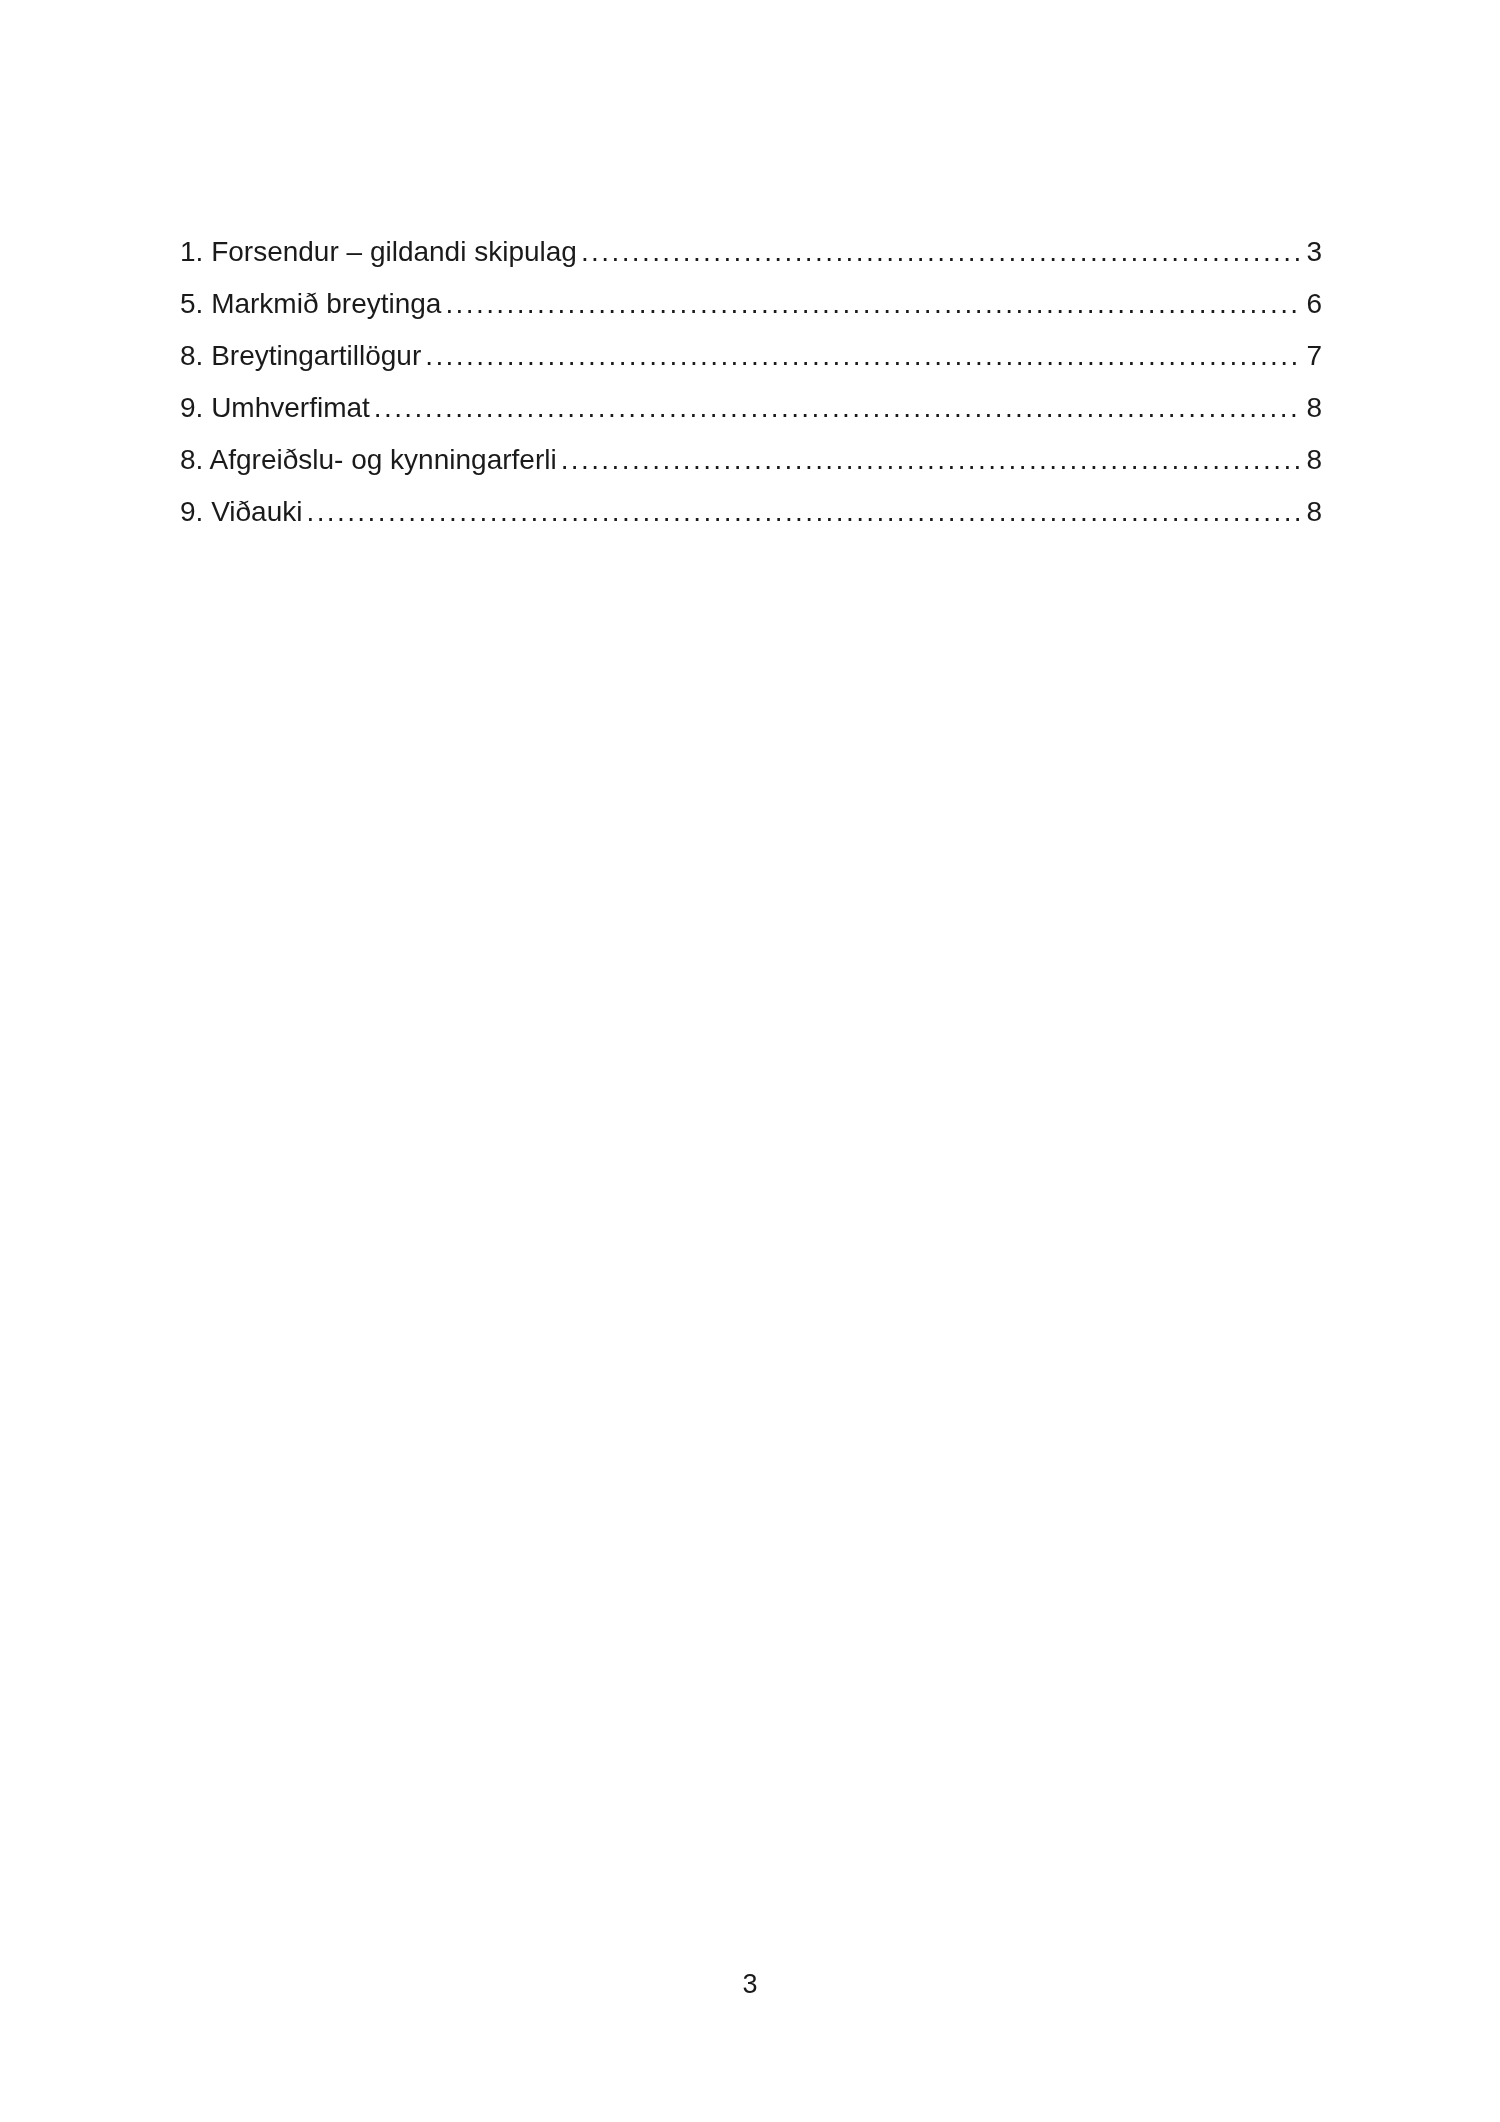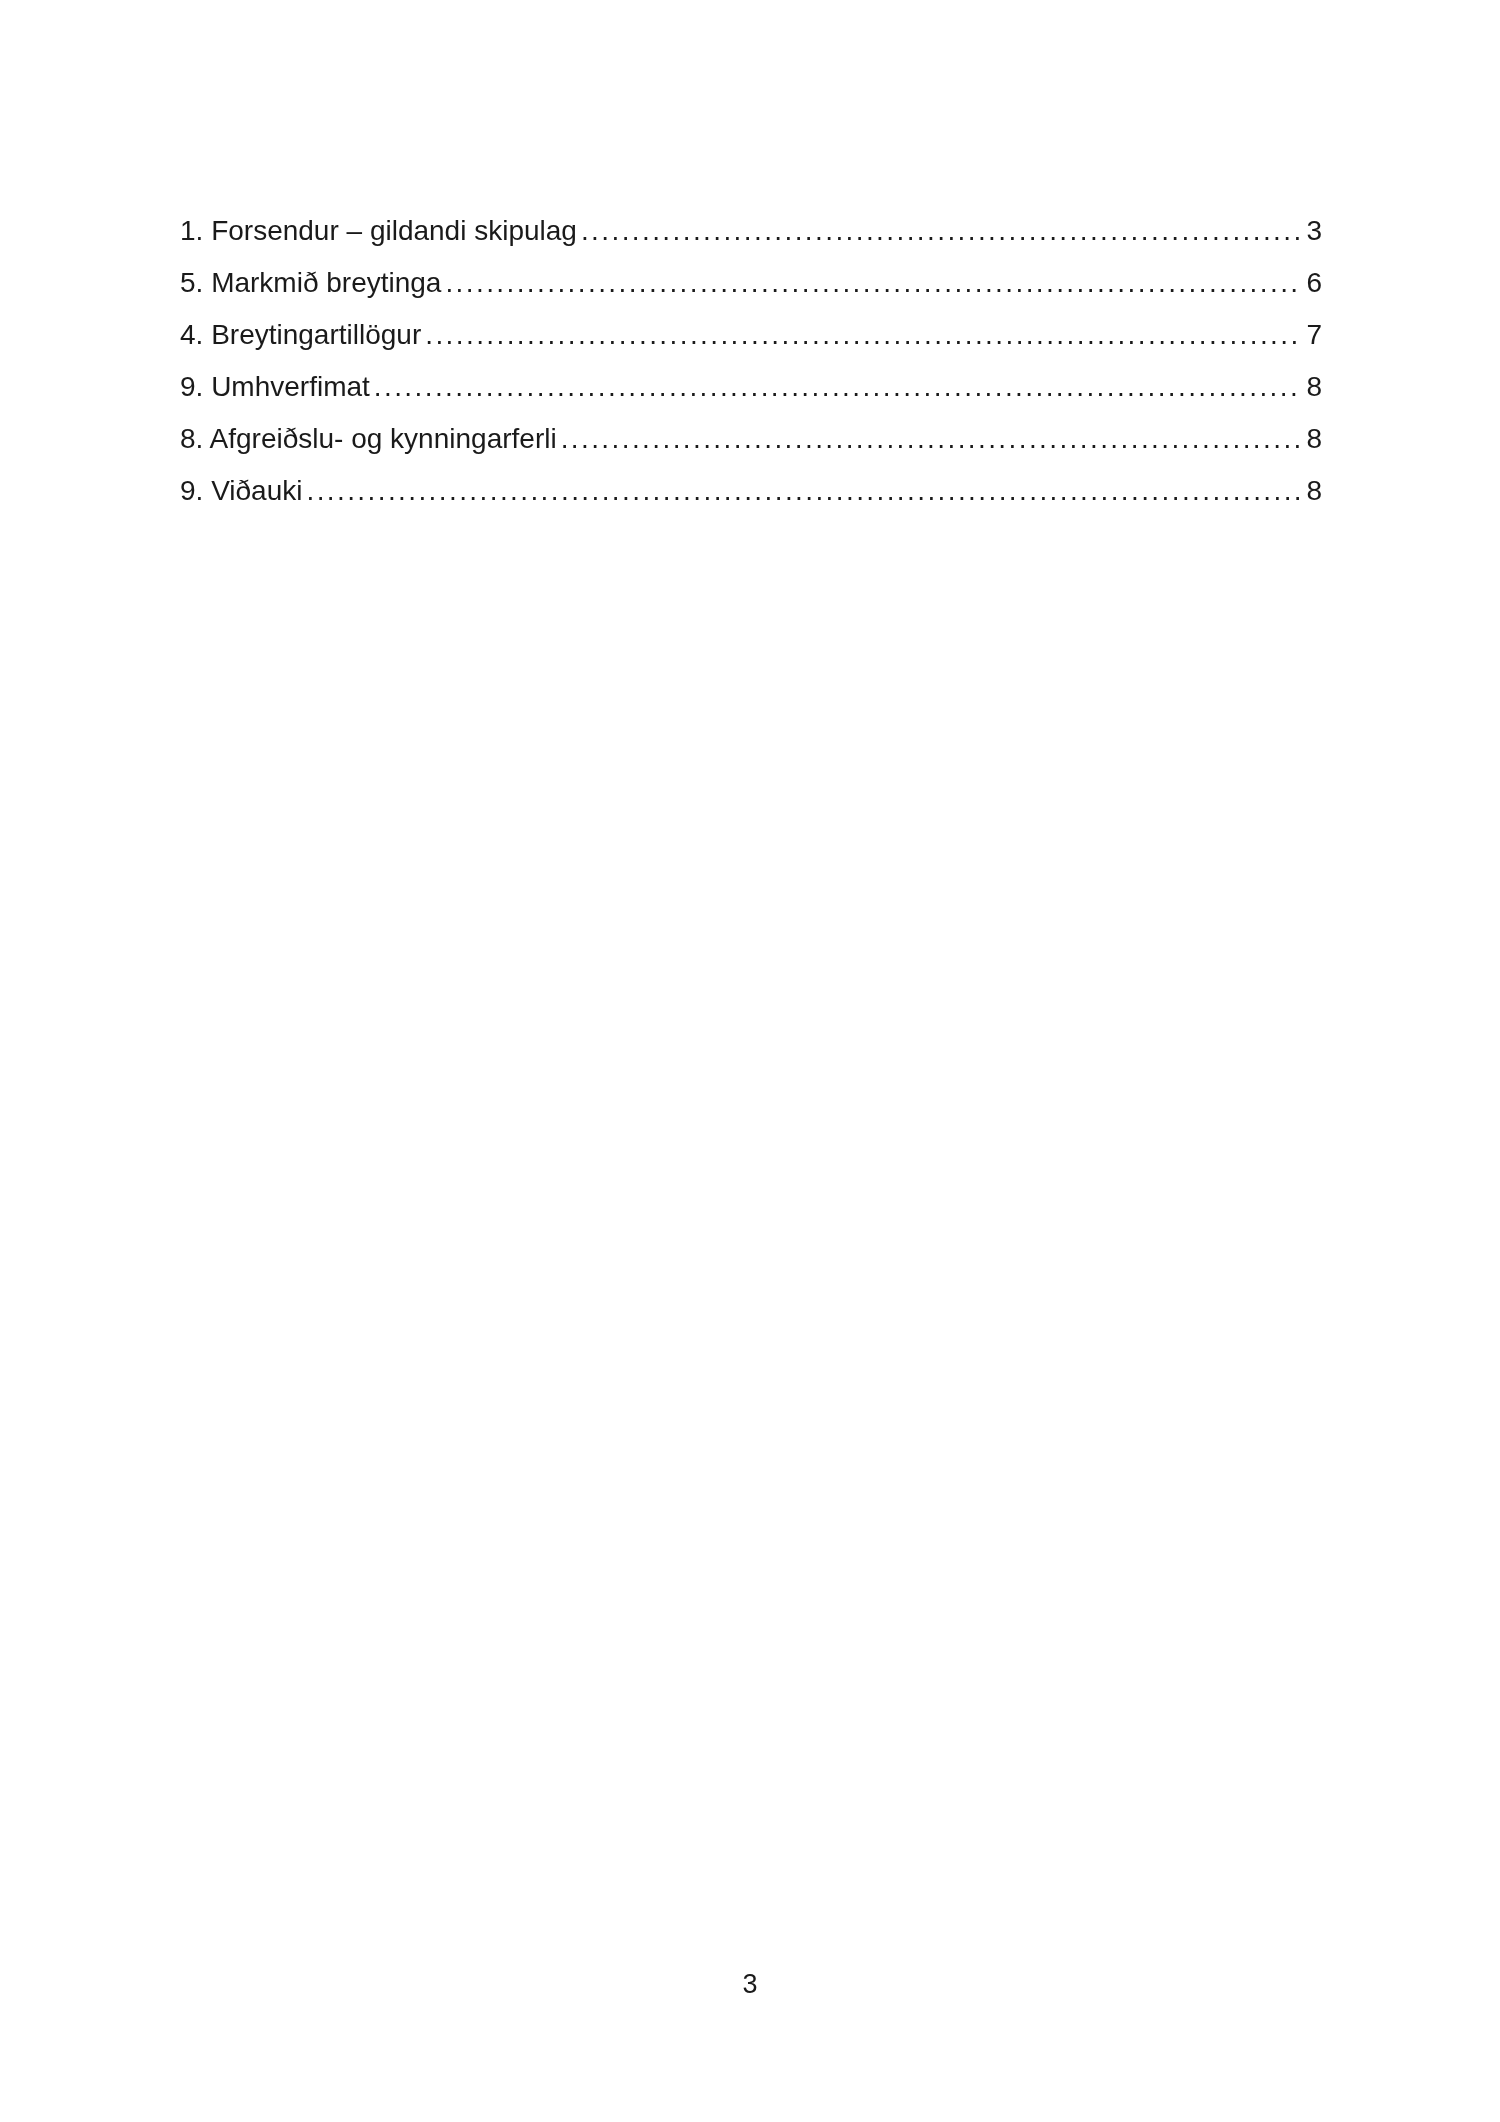--- a/index.html
+++ b/index.html
@@ -11,21 +11,21 @@
     position: relative;
     width: 1500px;
     height: 2122px;
     background: #ffffff;
     color: #1a1a1a;
     font-family: "Liberation Sans", "DejaVu Sans", sans-serif;
     overflow: hidden;
   }
   .toc {
     position: absolute;
-    top: 216px;
+    top: 237px;
     left: 180px;
     right: 178px;
   }
   .toc-row {
     display: flex;
     align-items: baseline;
     font-size: 28px;
     line-height: 30px;
     margin-bottom: 22px;
     cursor: pointer;
@@ -70,21 +70,21 @@
       <span class="toc-page">3</span>
     </div>
 
     <div class="toc-row">
       <span class="toc-title">5. Markmið breytinga</span>
       <span class="toc-leader">............................................................................................................................................................................................................................................................................................................</span>
       <span class="toc-page">6</span>
     </div>
 
     <div class="toc-row">
-      <span class="toc-title">4. Breytingartillögur</span>
+      <span class="toc-title">8. Breytingartillögur</span>
       <span class="toc-leader">............................................................................................................................................................................................................................................................................................................</span>
       <span class="toc-page">7</span>
     </div>
 
     <div class="toc-row">
       <span class="toc-title">9. Umhverfimat</span>
       <span class="toc-leader">............................................................................................................................................................................................................................................................................................................</span>
       <span class="toc-page">8</span>
     </div>
 

